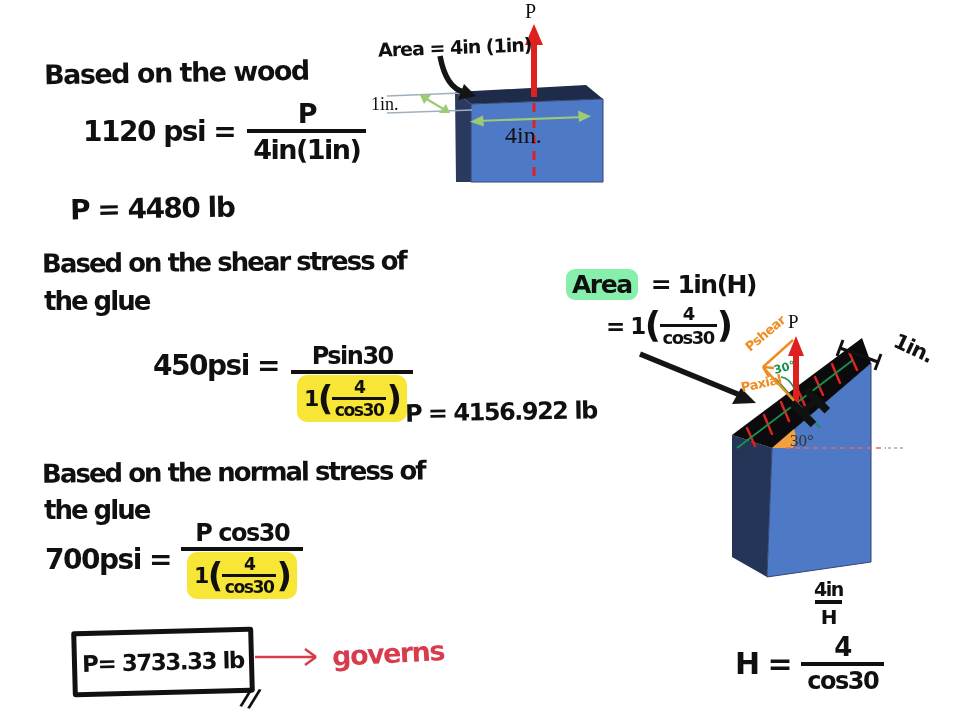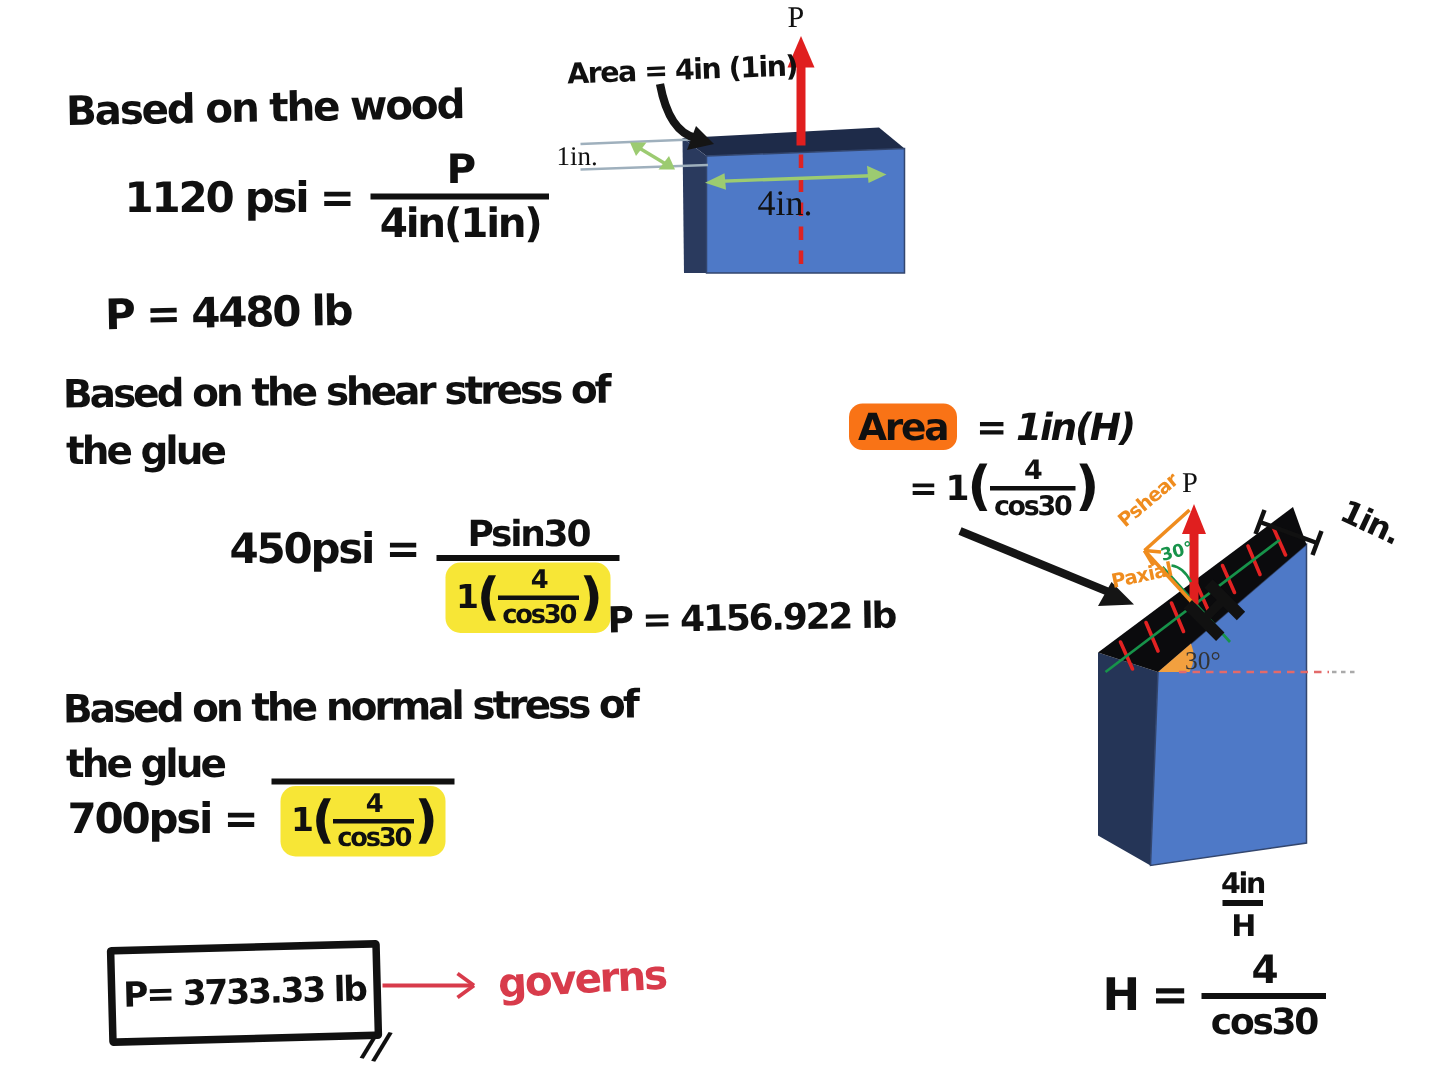--- a/index.html
+++ b/index.html
@@ -9,21 +9,21 @@
   .hw{font-family:"DejaVu Sans",sans-serif;font-weight:700;color:#101010;letter-spacing:-1.5px;}
   .row{display:inline-flex;align-items:center;}
   .eqrow{display:flex;align-items:center;}
   .frac{display:inline-flex;flex-direction:column;align-items:center;vertical-align:middle;}
   .fn{padding:0 6px;}
   .fd{border-top:4px solid #101010;padding:1px 6px 0 6px;}
   .inner{font-size:0.78em;}
   .inner .fd{border-top:3px solid #101010;padding:0 3px;}
   .paren{font-size:1.55em;line-height:0.75;font-weight:700;}
   .hl{background:#f7e636;border-radius:10px;padding:2px 7px;display:inline-flex;align-items:center;}
-  .hl-word{background:#f97316;border-radius:9px;padding:1px 6px;}
+  .hl-word{background:#86efac;border-radius:9px;padding:1px 6px;}
   svg{display:block;}
   .svgtxt-serif{font-family:"Liberation Serif",serif;}
   .svgtxt-hw{font-family:"DejaVu Sans",sans-serif;font-weight:700;}
 </style>
 </head>
 <body>
 
 <div id="canvas">
 
   <div class="abs hw" style="left:44px;top:57px;font-size:27px;transform:rotate(-1deg);">Based on the wood</div>
@@ -86,21 +86,21 @@
             <span class="paren">)</span>
         </span>
       </span>
     </span>
   </div>
 
   <div class="abs hw" style="left:405px;top:398px;font-size:24px;transform:rotate(-1deg);">P = 4156.922 lb</div>
 
   <div class="abs hw" style="left:566px;top:270px;font-size:25px;">
     <span class="hl-word">Area</span>
-    <span style="margin-left:6px;font-style:italic;">= 1in(H)</span>
+    <span style="margin-left:6px;">= 1in(H)</span>
   </div>
   <div class="abs hw row" style="left:606px;top:303px;font-size:23px;">
     <span>= 1</span>
       <span class="paren">(</span>
       <span class="frac inner">
         <span class="fn">4</span>
         <span class="fd">cos30</span>
       </span>
       <span class="paren">)</span>
   </div>
@@ -157,20 +157,21 @@
 
     <text x="118" y="132" font-size="42" class="svgtxt-hw" fill="#111" transform="rotate(-45 118 132)">H</text>
   </svg>
 
   <div class="abs hw" style="left:42px;top:457px;font-size:26px;letter-spacing:-2px;transform:rotate(-0.5deg);">Based on the normal stress of</div>
   <div class="abs hw" style="left:44px;top:495px;font-size:26px;letter-spacing:-2px;">the glue</div>
 
   <div class="abs eqrow" style="left:45px;top:519px;">
     <span class="hw" style="font-size:28px;">700psi =</span>
     <span class="frac hw" style="margin-left:10px;">
+      <span class="fn" style="font-size:24px;">P cos30</span>
       <span class="fd" style="font-size:22px;">
         <span class="hl row">
           <span>1</span>
             <span class="paren">(</span>
             <span class="frac inner">
               <span class="fn">4</span>
               <span class="fd">cos30</span>
             </span>
             <span class="paren">)</span>
         </span>

